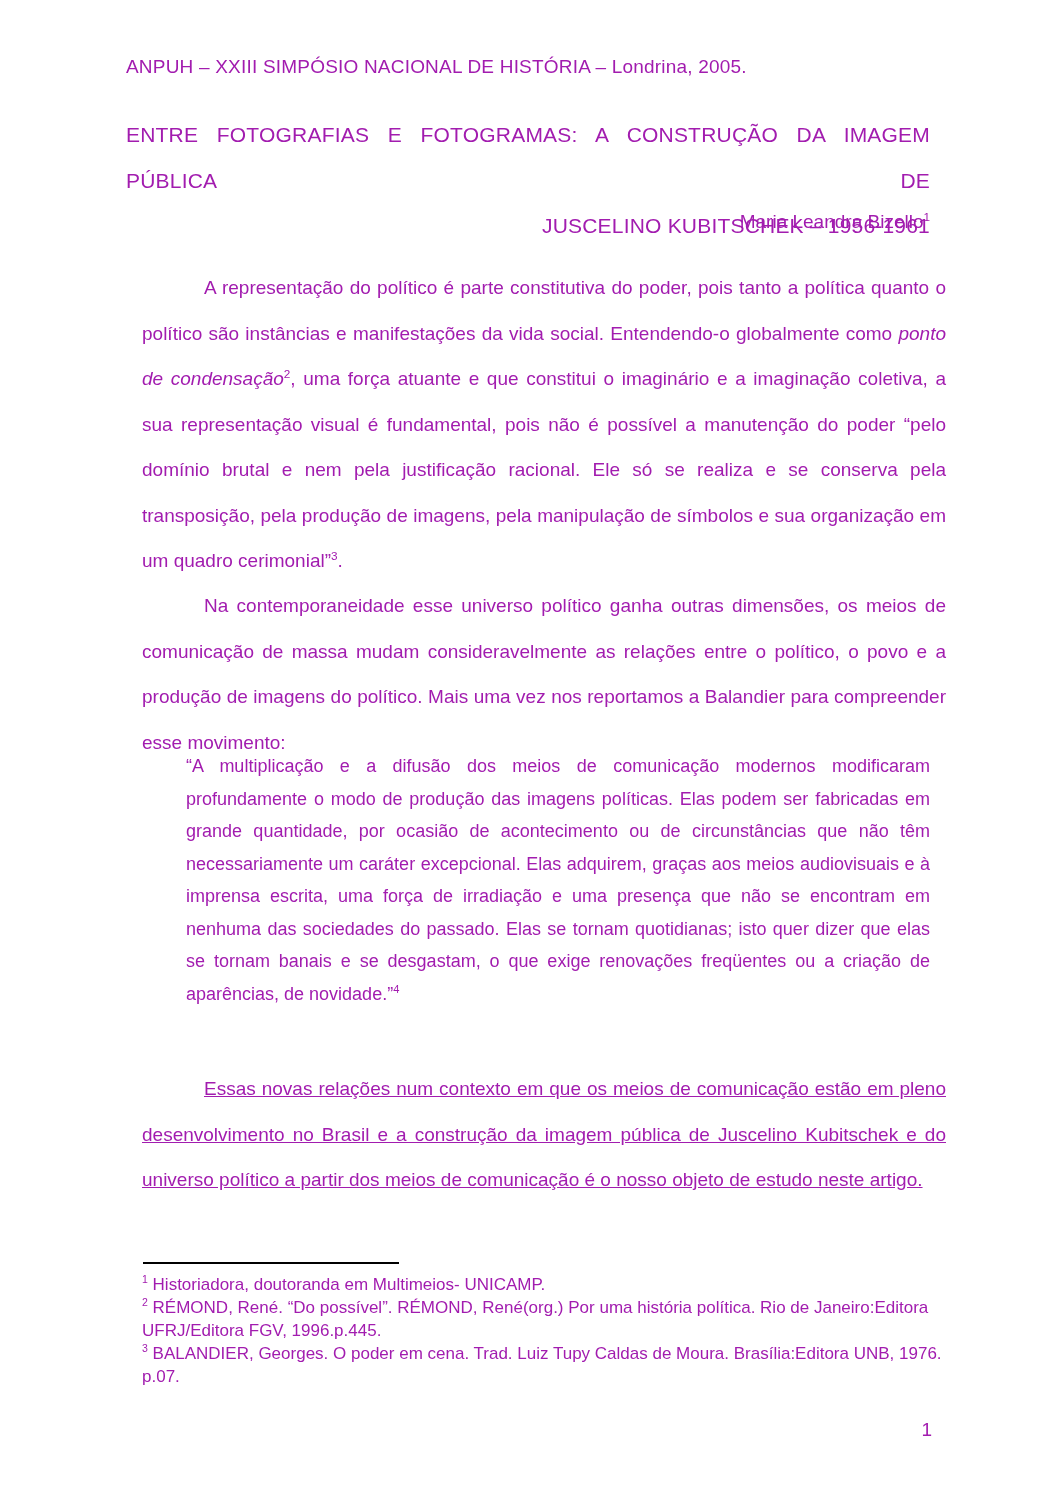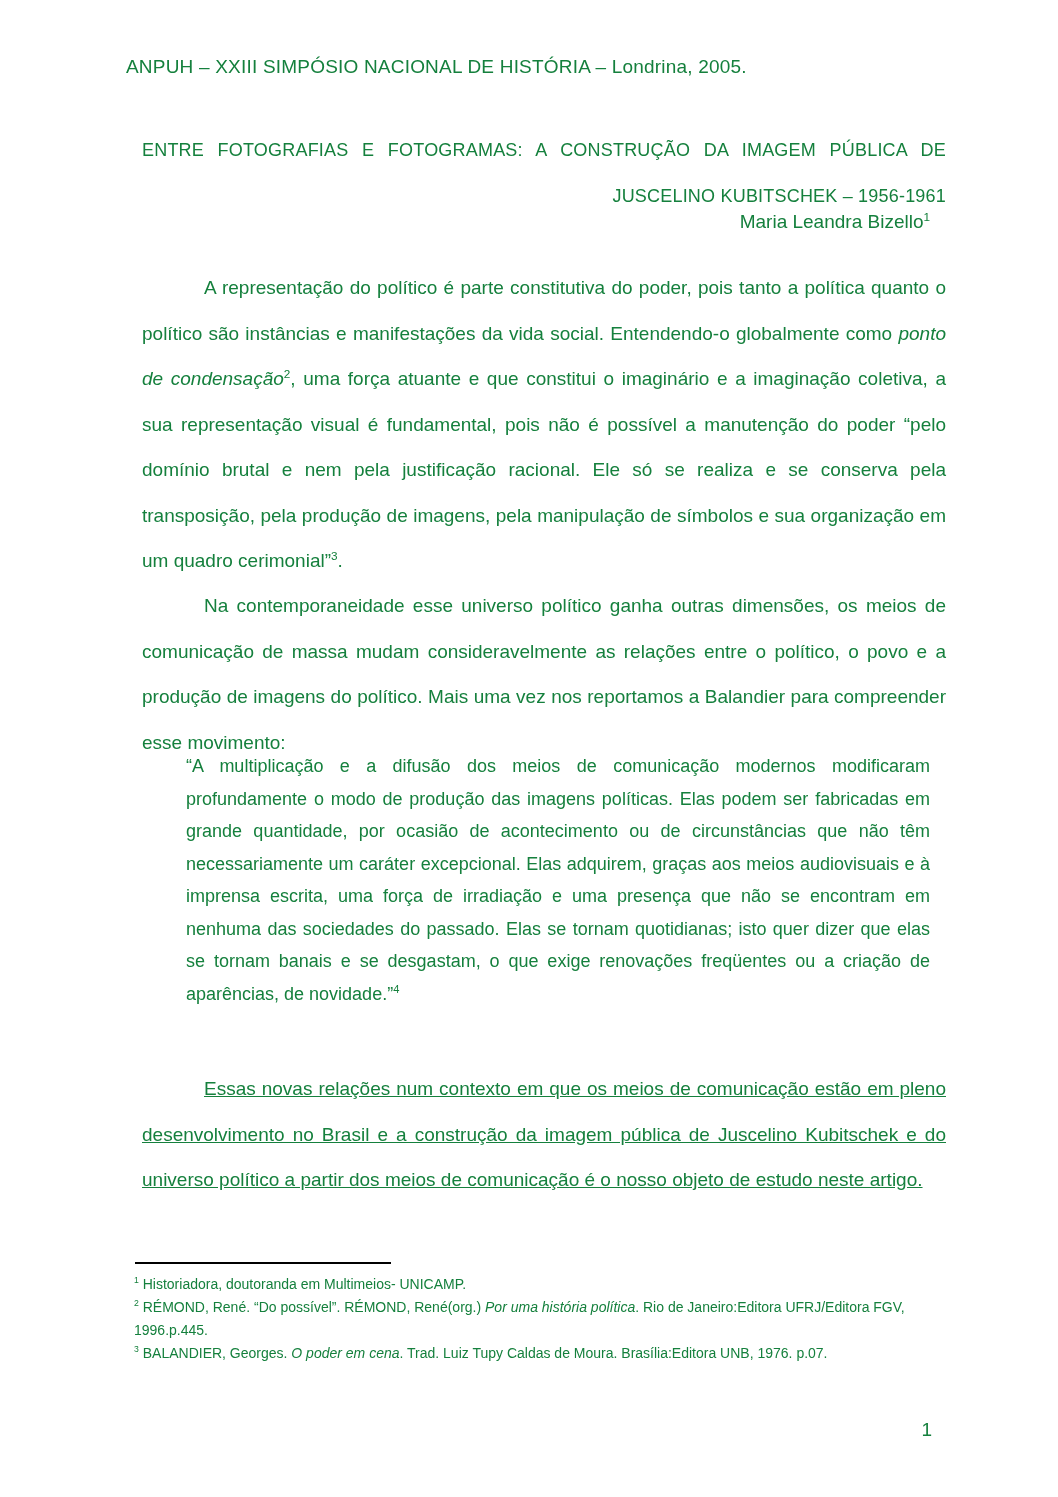--- a/index.html
+++ b/index.html
@@ -6,34 +6,34 @@
   html, body {
     margin: 0;
     padding: 0;
     background: #ffffff;
   }
   .page {
     position: relative;
     width: 1058px;
     height: 1497px;
     background: #ffffff;
-    color: #15803d;
+    color: #a21caf;
     font-family: "Liberation Sans", "DejaVu Sans", sans-serif;
     overflow: hidden;
   }
   .abs { position: absolute; }
   .running-header {
     top: 55px; left: 126px; width: 808px;
     font-size: 19px; line-height: 24px;
     letter-spacing: 0.2px;
   }
   .title {
     top: 112px; left: 126px; width: 804px;
-    font-size: 18px; line-height: 45.5px;
-    font-weight: normal; margin: 16px;
+    font-size: 21px; line-height: 45.5px;
+    font-weight: normal; margin: 0;
     letter-spacing: 0.2px;
   }
   .title .title-line { display: block; text-align: right; }
   .title .justify-full { text-align: justify; text-align-last: justify; }
   .author {
     top: 199px; left: 126px; width: 804px;
     font-size: 19px; line-height: 45.5px; text-align: right;
   }
   .para {
     left: 126px; width: 804px;
@@ -50,22 +50,22 @@
     font-size: 18px; line-height: 32.5px;
     text-align: justify;
     margin: 0;
   }
   sup {
     font-size: 0.62em;
     line-height: 0;
     vertical-align: super;
   }
   .footnotes {
-    top: 1262px; left: 134px; width: 808px;
-    font-size: 14px; line-height: 23px;
+    top: 1262px; left: 142px; width: 808px;
+    font-size: 17px; line-height: 23px;
   }
   .fn-rule {
     width: 256px; height: 2px;
     background: #000000;
     margin: 0 0 9px 1px;
   }
   .footnote { margin: 0; }
   .page-number {
     top: 1418px; left: 126px; width: 806px;
     font-size: 19px; line-height: 24px;
@@ -90,19 +90,19 @@
 
   <p class="abs para para-2"><span>Na contemporaneidade esse universo político ganha outras dimensões, os meios de comunicação de massa mudam consideravelmente as relações entre o político, o povo e a produção de imagens do político. Mais uma vez nos reportamos a Balandier para compreender esse movimento:</span></p>
 
   <blockquote class="abs block-quote"><span>“A multiplicação e a difusão dos meios de comunicação modernos modificaram profundamente o modo de produção das imagens políticas. Elas podem ser fabricadas em grande quantidade, por ocasião de acontecimento ou de circunstâncias que não têm necessariamente um caráter excepcional. Elas adquirem, graças aos meios audiovisuais e à imprensa escrita, uma força de irradiação e uma presença que não se encontram em nenhuma das sociedades do passado. Elas se tornam quotidianas; isto quer dizer que elas se tornam banais e se desgastam, o que exige renovações freqüentes ou a criação de aparências, de novidade.”</span><sup>4</sup></blockquote>
 
   <p class="abs para para-3"><span>Essas novas relações num contexto em que os meios de comunicação estão em pleno desenvolvimento no Brasil e a construção da imagem pública de Juscelino Kubitschek e do universo político a partir dos meios de comunicação é o nosso objeto de estudo neste artigo.</span></p>
 
   <div class="abs footnotes">
     <div class="fn-rule"></div>
     <p class="footnote"><sup>1</sup><span> Historiadora, doutoranda em Multimeios- UNICAMP.</span></p>
-    <p class="footnote"><sup>2</sup><span> RÉMOND, René. “Do possível”. RÉMOND, René(org.) </span><span style="font-style: italic;">Por uma história política</span><span>. Rio de Janeiro:Editora UFRJ/Editora FGV, 1996.p.445.</span></p>
-    <p class="footnote"><sup>3</sup><span> BALANDIER, Georges. </span><span style="font-style: italic;">O poder em cena</span><span>. Trad. Luiz Tupy Caldas de Moura. Brasília:Editora UNB, 1976. p.07.</span></p>
+    <p class="footnote"><sup>2</sup><span> RÉMOND, René. “Do possível”. RÉMOND, René(org.) </span><span style="">Por uma história política</span><span>. Rio de Janeiro:Editora UFRJ/Editora FGV, 1996.p.445.</span></p>
+    <p class="footnote"><sup>3</sup><span> BALANDIER, Georges. </span><span style="">O poder em cena</span><span>. Trad. Luiz Tupy Caldas de Moura. Brasília:Editora UNB, 1976. p.07.</span></p>
   </div>
 
   <div class="abs page-number">1</div>
 
 </div>
 
 </body></html>

